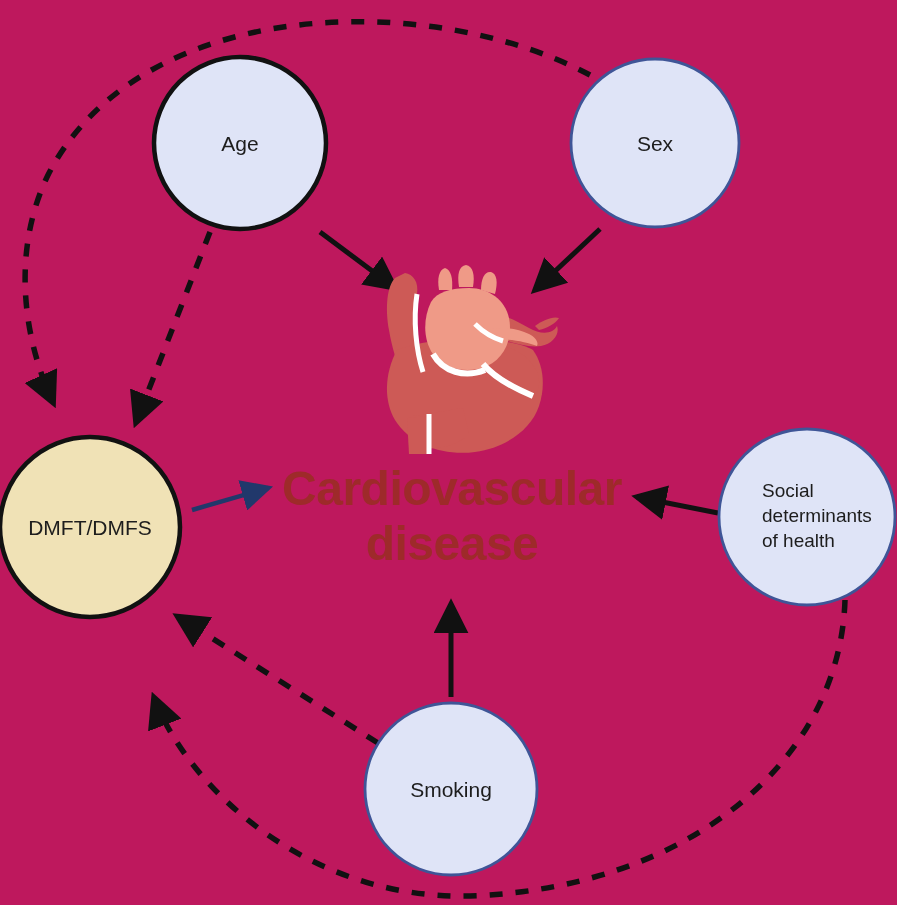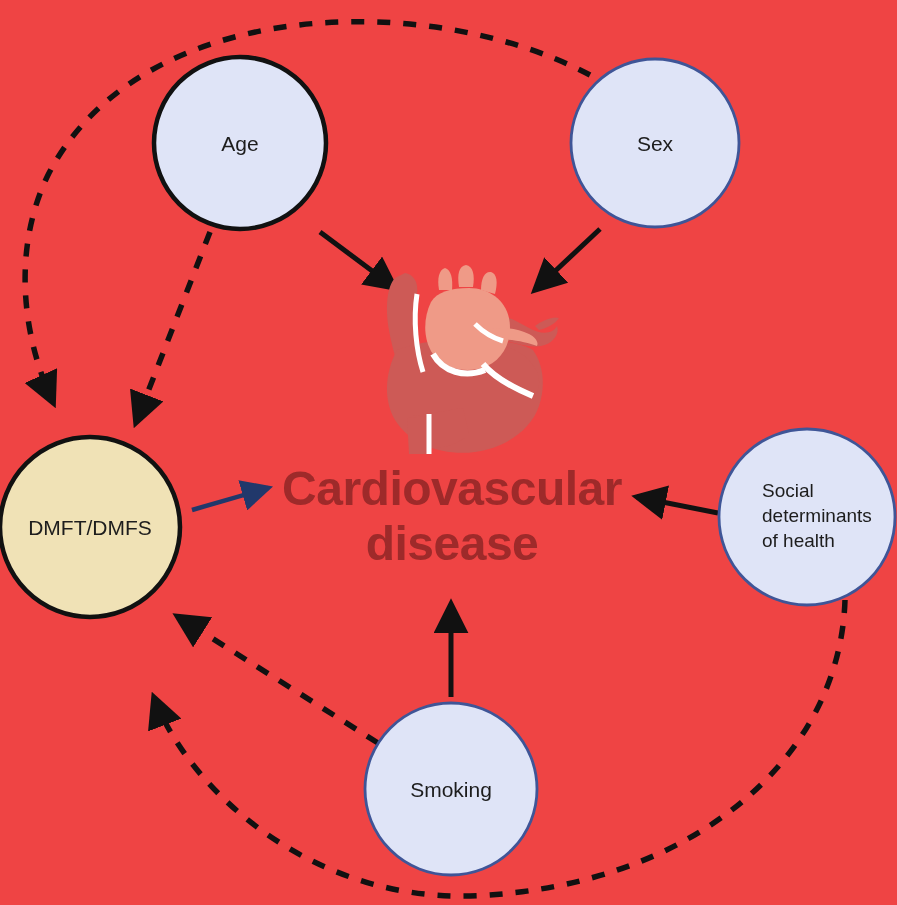--- a/index.html
+++ b/index.html
@@ -7,21 +7,21 @@
     padding: 0;
     background: #ffffff;
   }
   body {
     font-family: "Liberation Sans", sans-serif;
   }
   #canvas {
     position: relative;
     width: 897px;
     height: 905px;
-    background: #ef4444;
+    background: #be185d;
     overflow: hidden;
   }
   #diagram-svg {
     position: absolute;
     left: 0;
     top: 0;
     width: 897px;
     height: 905px;
   }
   .node-label {

